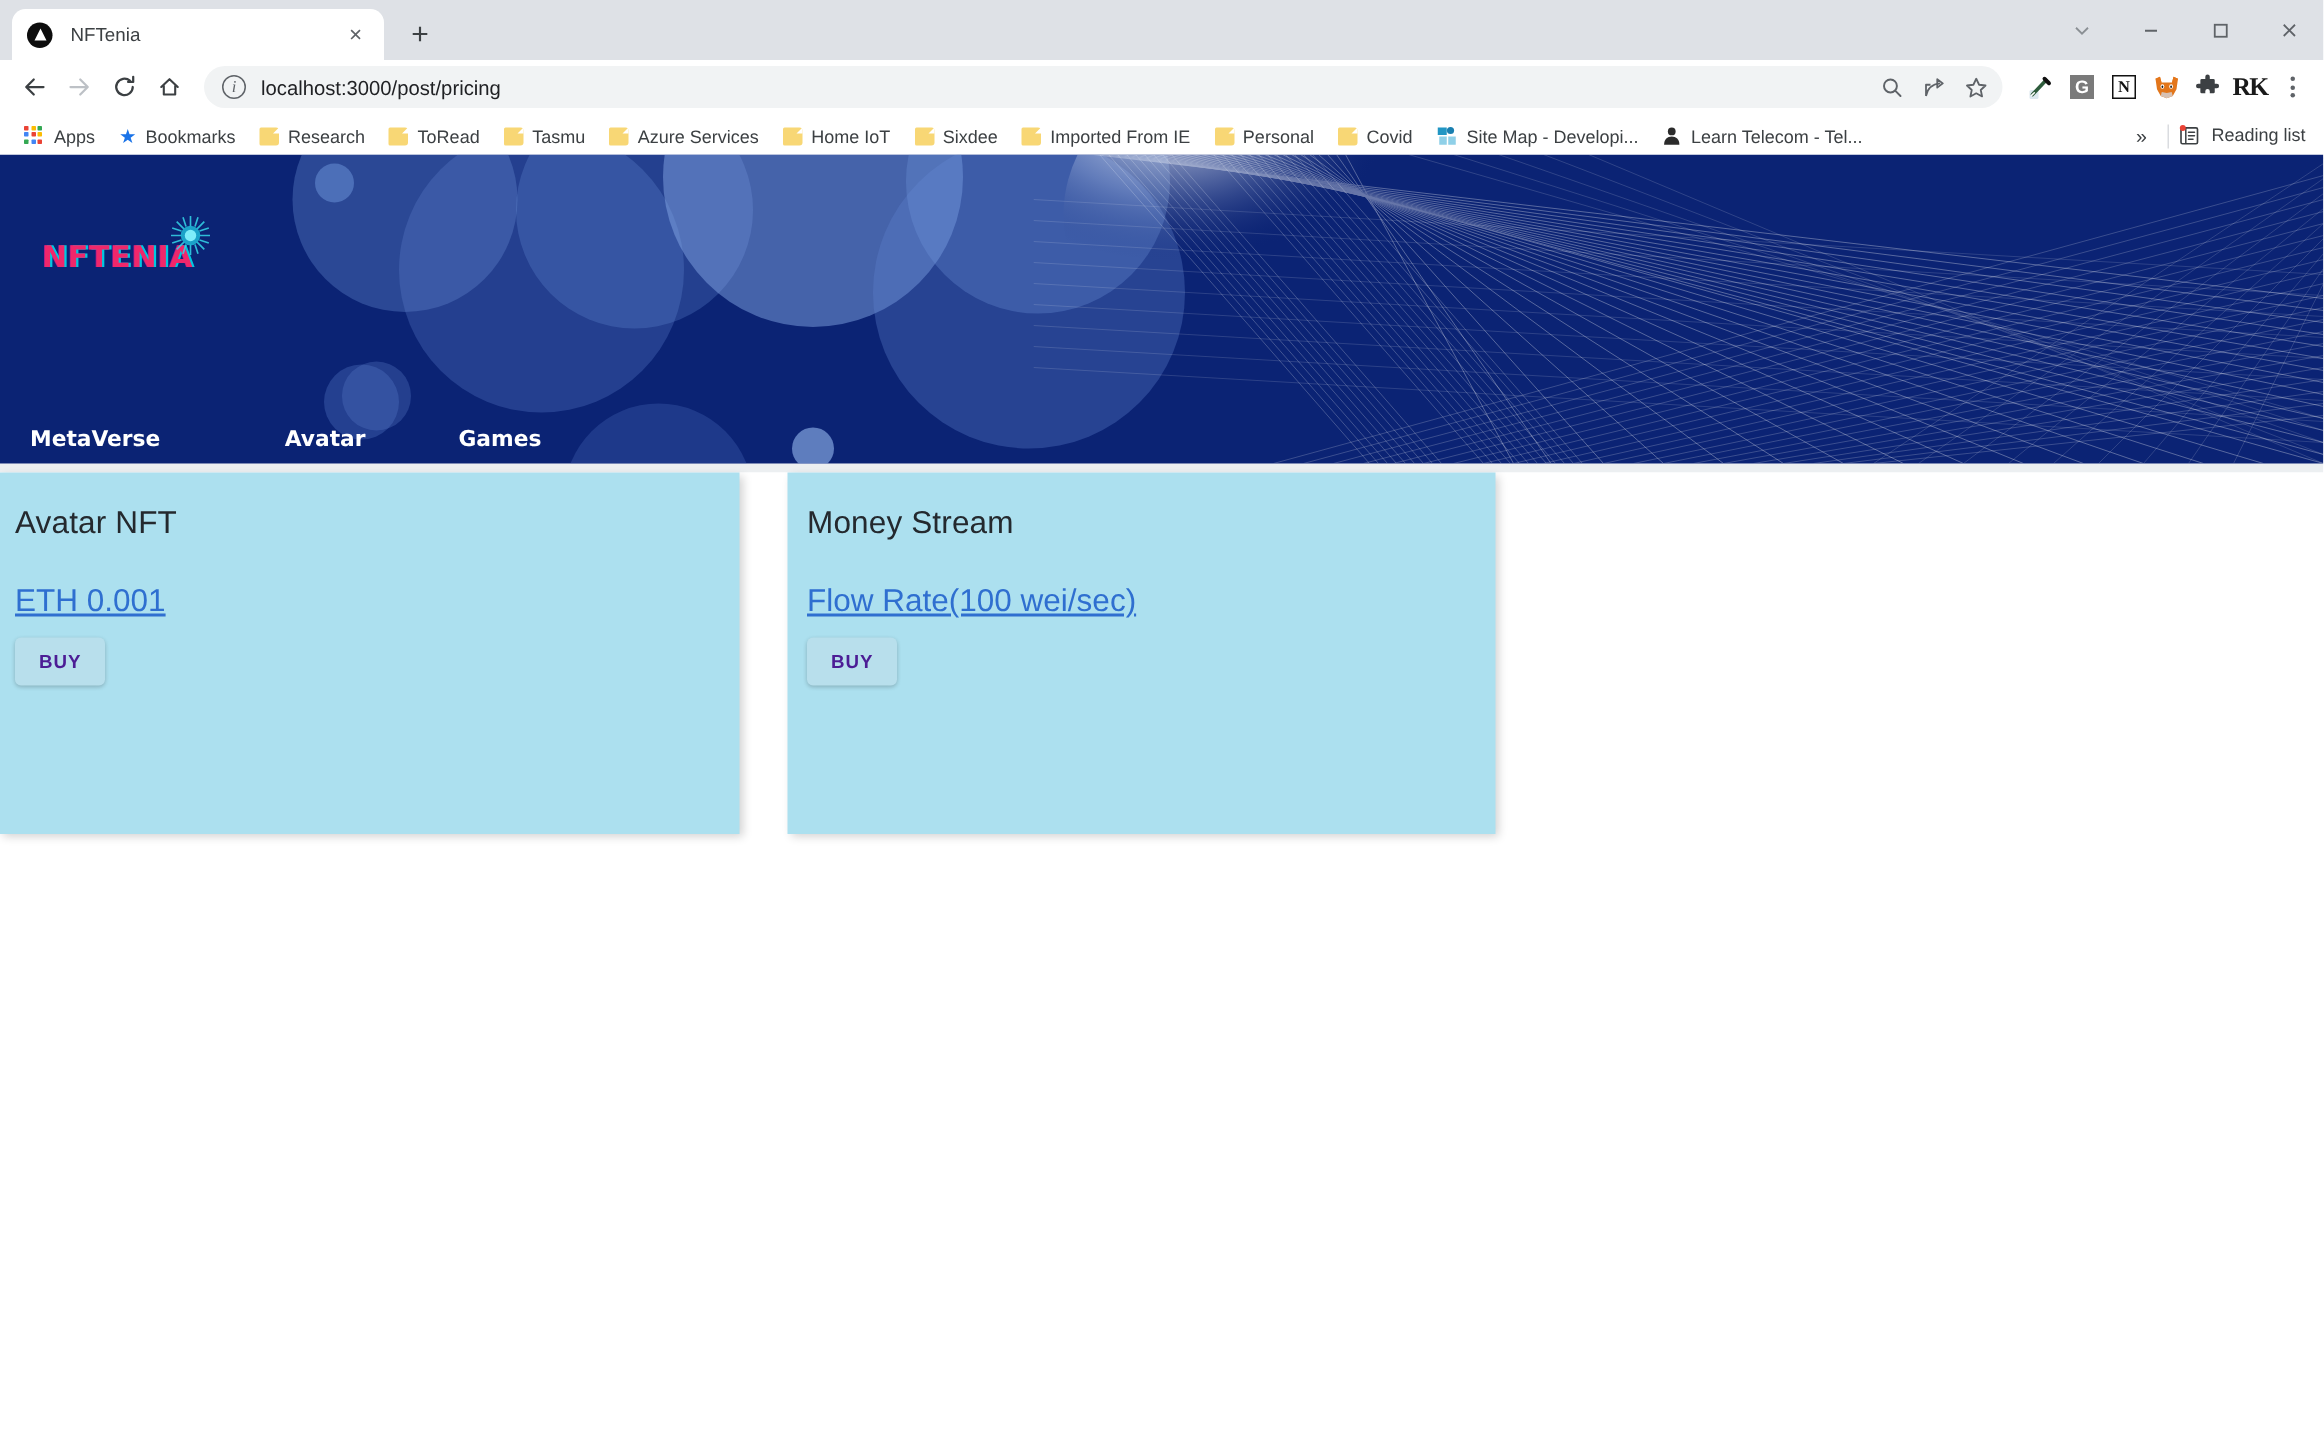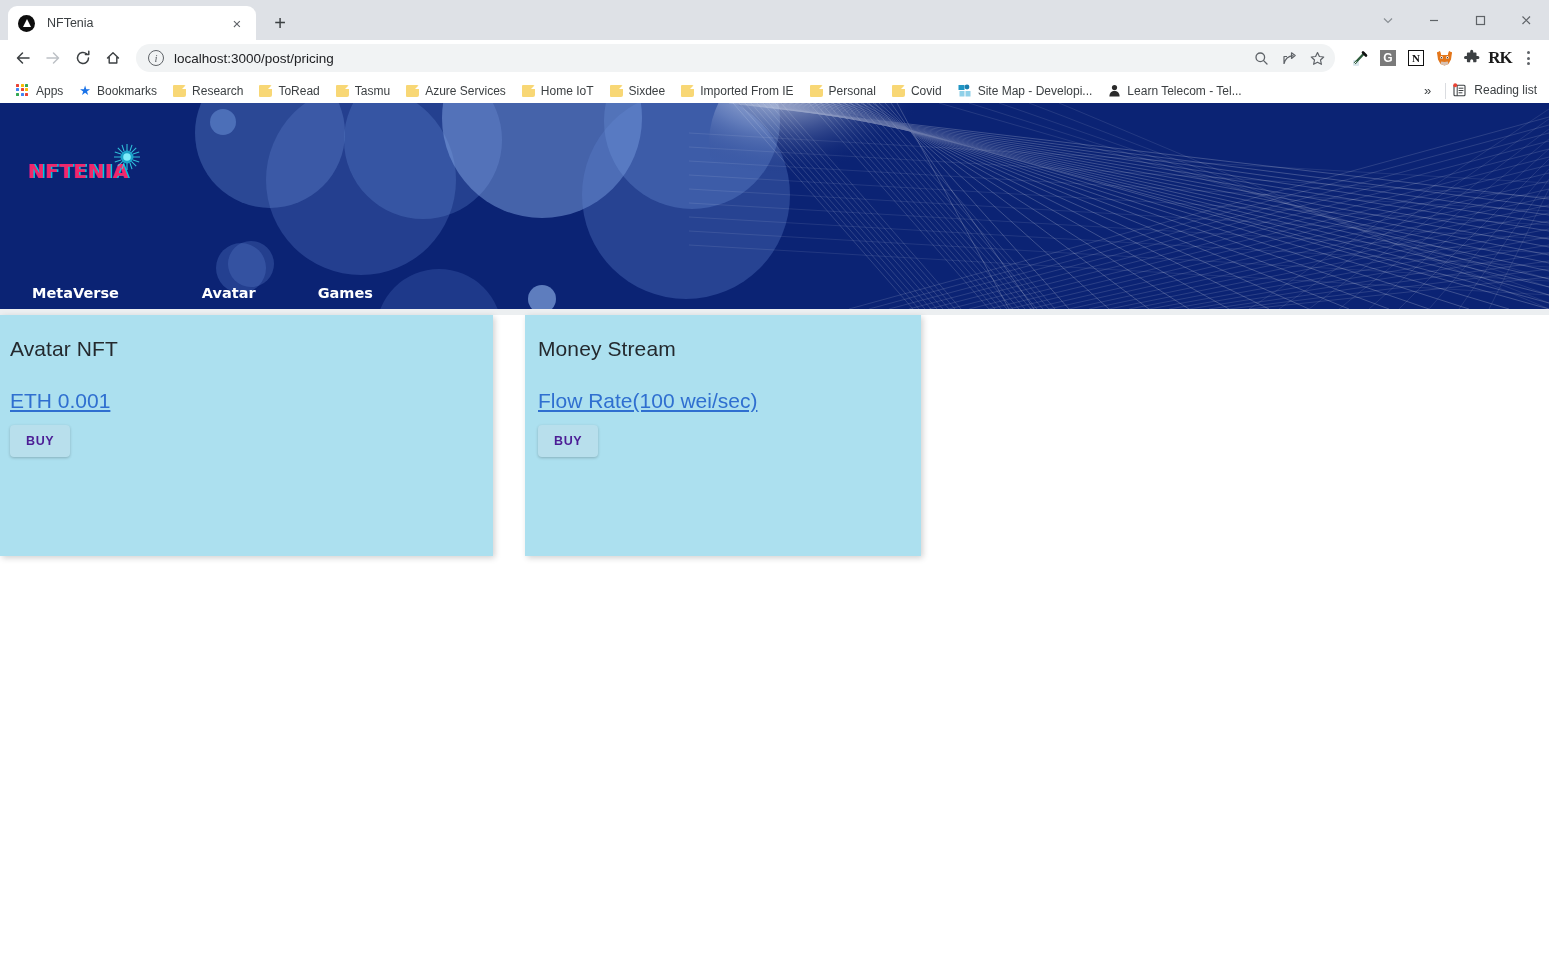--- a/index.html
+++ b/index.html
@@ -167,21 +167,21 @@
     position: absolute; left: 85px; top: -16px; width: 28px; height: 28px;
   }
   .logo-text {
     font-family: "DejaVu Sans", sans-serif;
     font-size: 20px; font-weight: 700; letter-spacing: 0.5px;
     color: #f0276b;
     text-shadow: 1.5px 0 0 #00c8e0, -0.5px 0 0 #9b1b8f;
   }
 
   .hero-nav {
-    position: absolute; left: 16px; bottom: 8px; display: flex;
+    position: absolute; left: 4px; bottom: 8px; display: flex;
     align-items: center; z-index: 5;
   }
   .hero-nav a {
     color: #ffffff; font-size: 14.5px; font-weight: 700;
     text-decoration: none; font-family: "DejaVu Sans", sans-serif;
     white-space: nowrap;
   }
   .nav-mv { margin-left: 16px; }
   .nav-av { margin-left: 83px; }
   .nav-gm { margin-left: 62px; }
@@ -190,21 +190,21 @@
 
   .cards {
     display: flex; align-items: flex-start; padding: 0;
     background: #fff;
   }
   .card {
     background: #ace0ef; padding: 22px 0 0 0;
     box-shadow: 2px 2px 6px rgba(0,0,0,0.18);
   }
   .card-1 { width: 493px; height: 241px; margin-left: 0; }
-  .card-2 { width: 396px; height: 241px; margin-left: 32px; }
+  .card-2 { width: 472px; height: 241px; margin-left: 32px; }
   .card-inner-1 { padding-left: 10px; }
   .card-inner-2 { padding-left: 13px; }
   .card-title {
     font-size: 21px; color: #24292e; font-weight: 400;
     margin-bottom: 28px; letter-spacing: 0.1px;
   }
   .card-price {
     font-size: 21px; color: #2f6fd0; font-weight: 400; margin-bottom: 12px; text-decoration: underline;
   }
   .card-desc {

